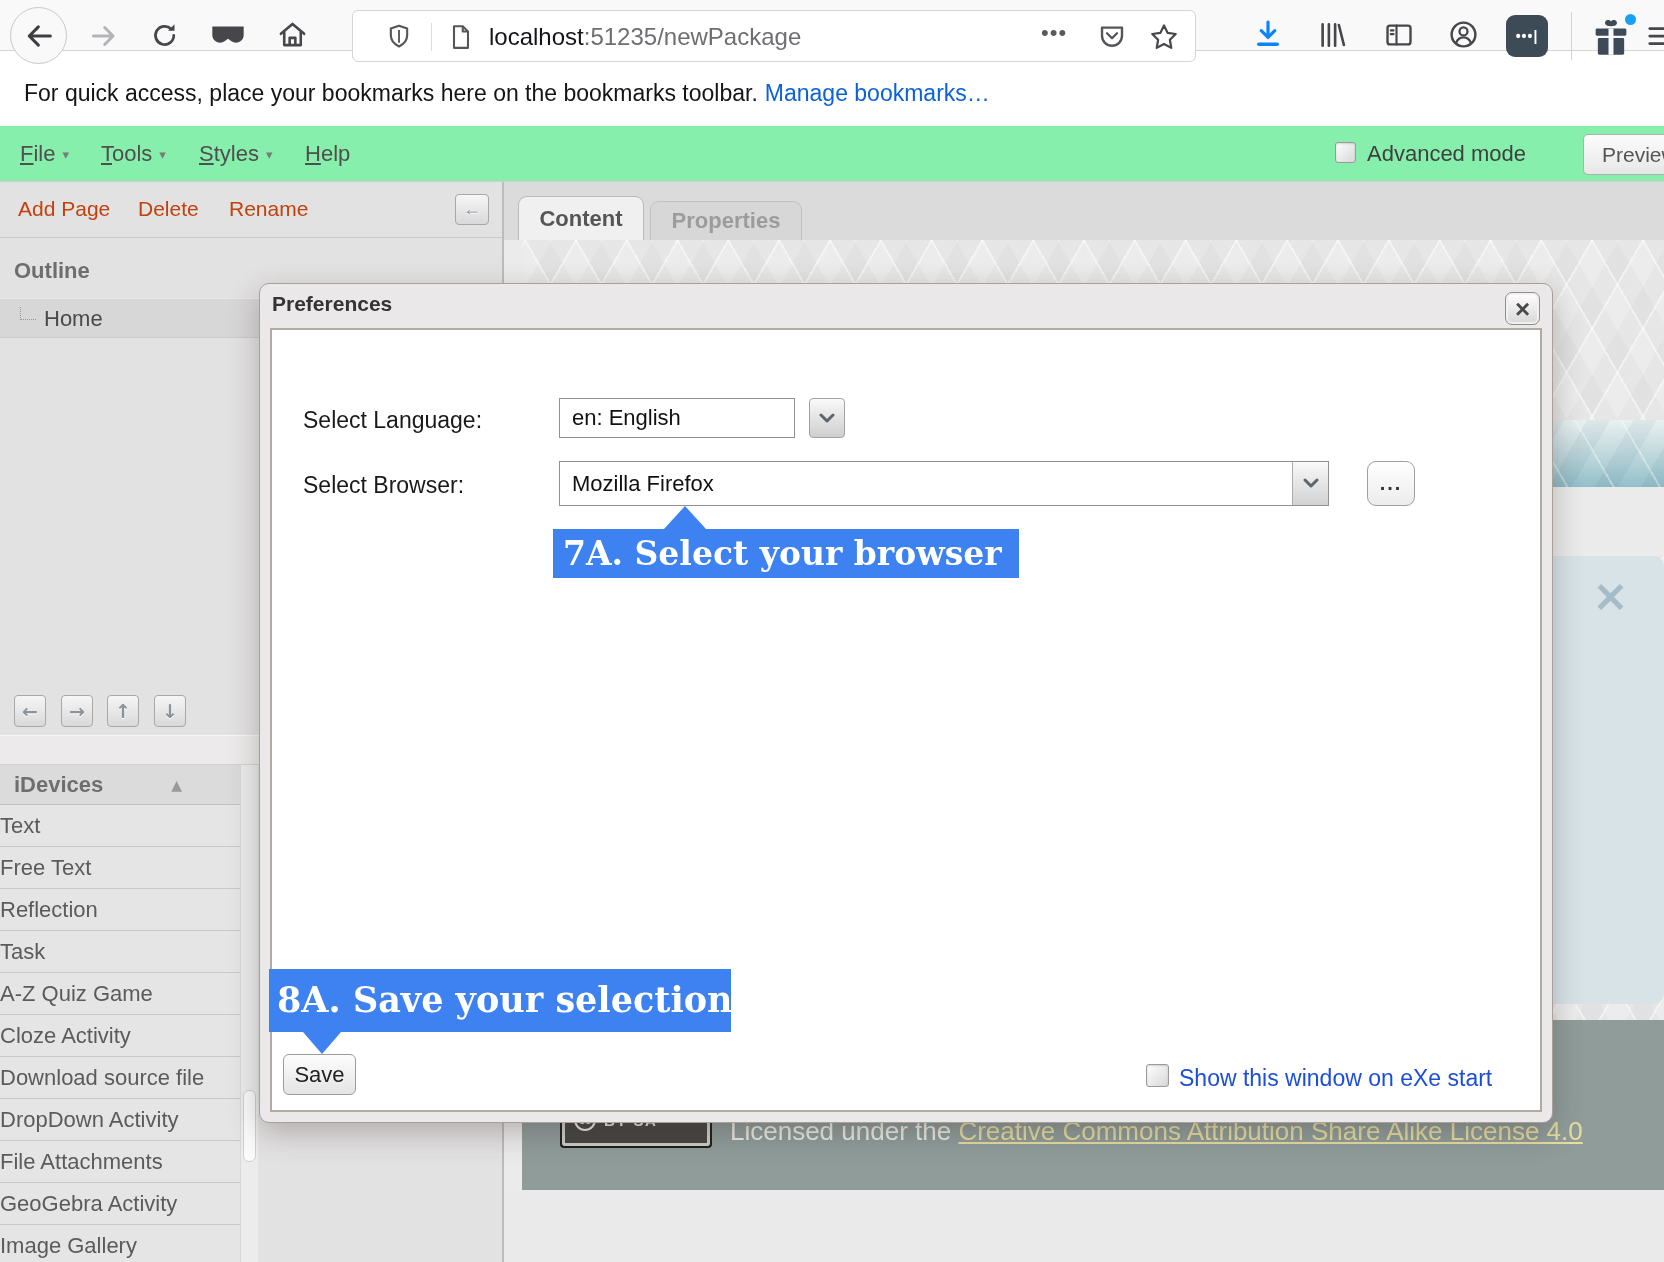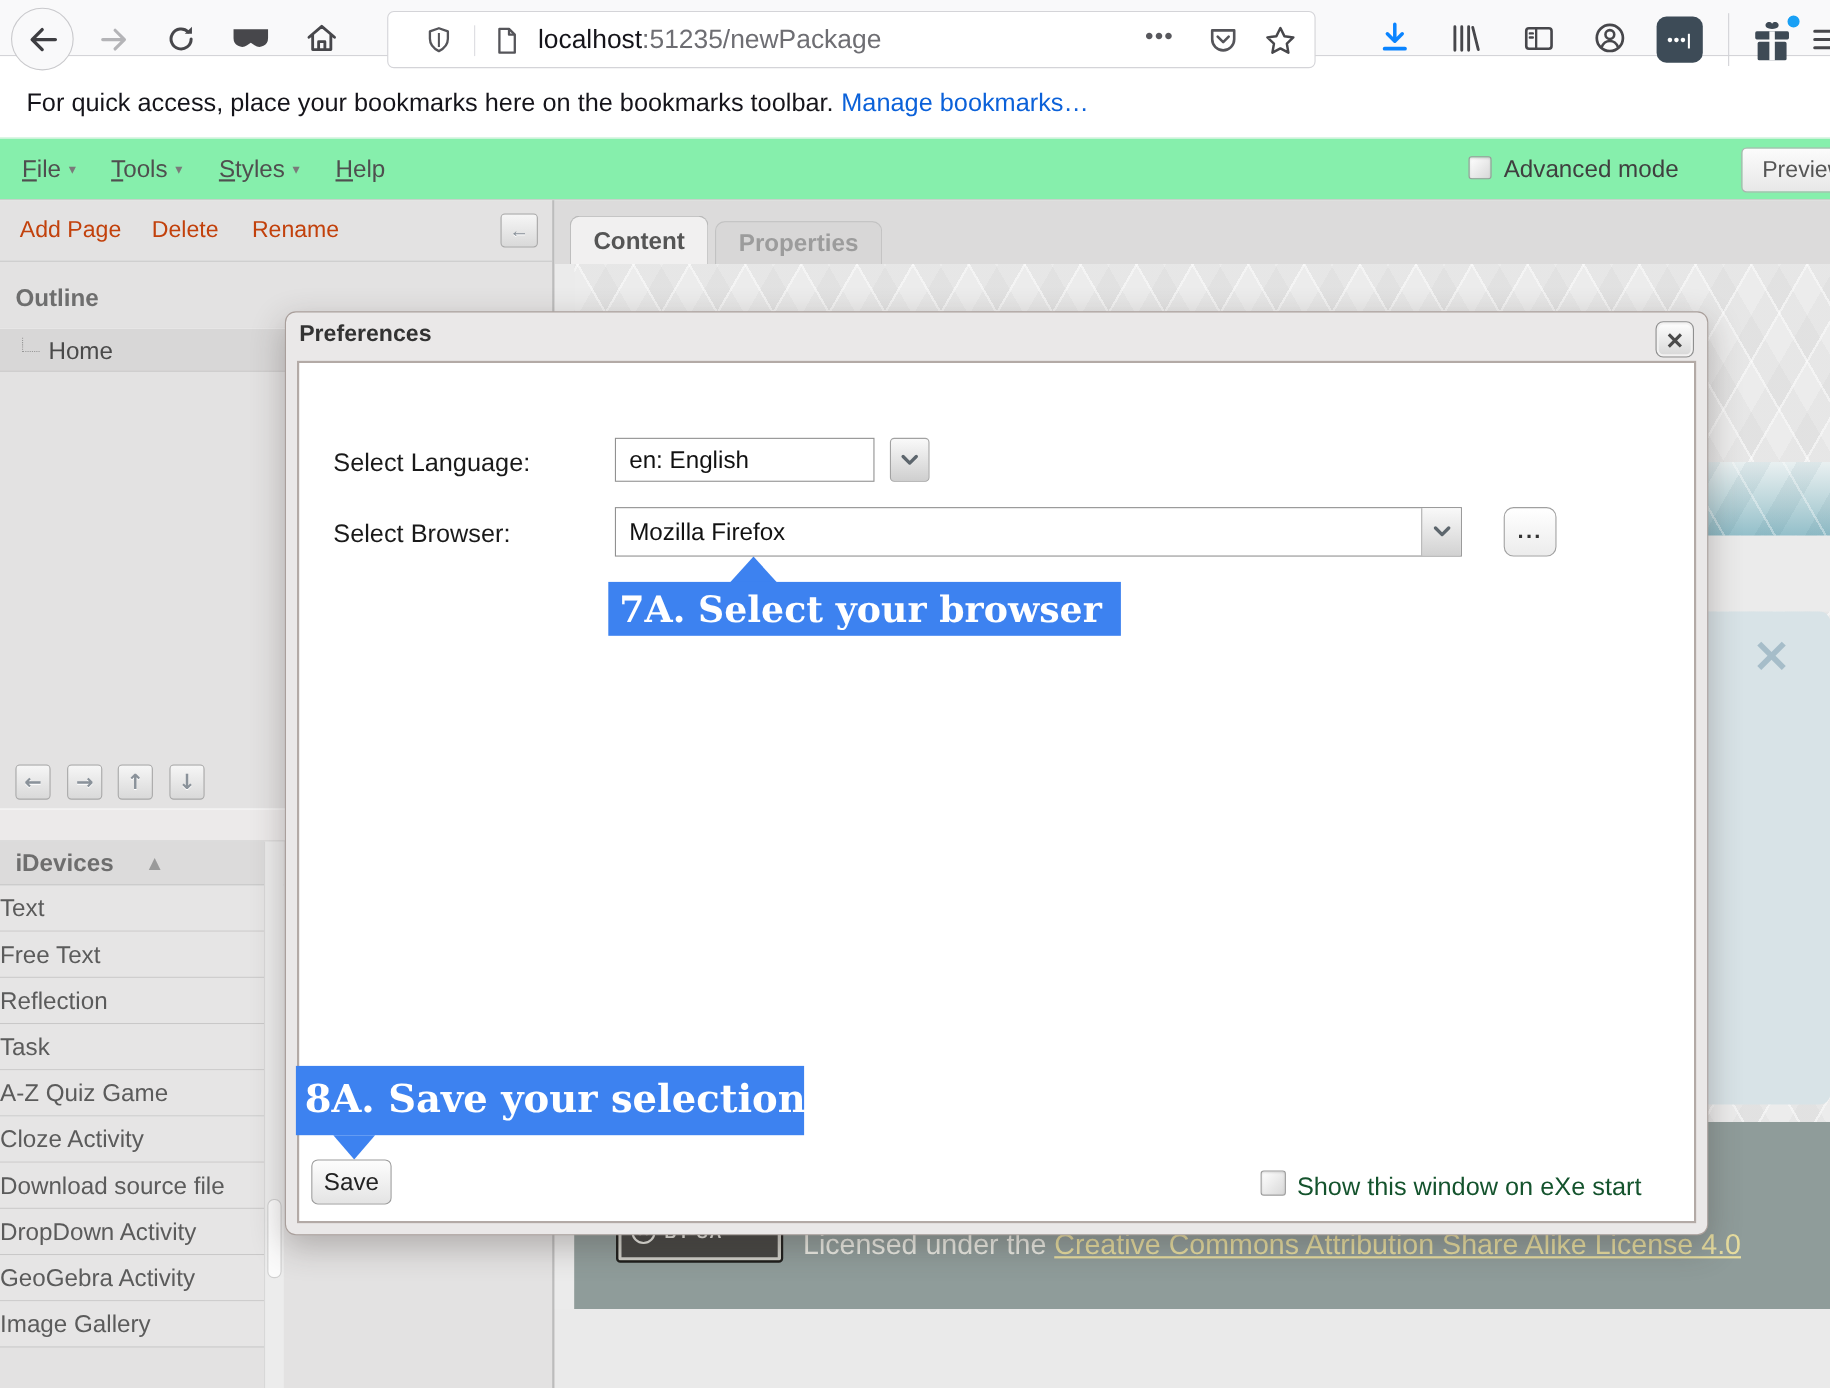--- a/index.html
+++ b/index.html
@@ -67,21 +67,21 @@
     font-size:22px; color:#4a4a4a; }
   .home-lbl { position:absolute; left:44px; top:7px; }
   .tree-elbow { position:absolute; left:20px; top:8px; width:16px; height:13px;
     border-left:1px dotted #979797; border-bottom:1px dotted #979797; }
   .nav-btn { position:absolute; top:513px; width:32px; height:32px; font-size:19px;
     font-family:"DejaVu Sans",sans-serif; }
   .idev-strip { position:absolute; left:0; top:553px; width:100%; height:30px;
     background:#eceaea; border-top:1px solid #f7f7f7; border-bottom:1px solid #d2d2d2; }
   .idev-hdr { position:absolute; left:0; top:583px; width:258px; height:40px;
     background:#dcdbdb; border-bottom:1px solid #c2c2c2;
-    font-size:22px; font-weight:bold; color:#6e6e6e; display:flex; align-items:center; padding-left:14px; }
+    font-size:22px; font-weight:bold; color:#6e6e6e; display:flex; align-items:center; padding-left:14px;gap:36px; }
   .idev-collapse { font-size:14px; color:#9a9a9a; margin-left:32px; font-family:"DejaVu Sans",sans-serif; }
   .idev-list { position:absolute; left:0; top:623px; width:240px; }
   .idev-row { height:42px; background:#e6e5e5; border-bottom:1px solid #c9c8c8;
     font-size:22px; color:#5b5b5b; line-height:41px; white-space:nowrap; overflow:hidden; }
   .idev-scroll { position:absolute; left:240px; top:583px; width:18px; height:497px;
     background:#ececec; border-left:1px solid #d8d8d8; }
   .idev-thumb { position:absolute; left:243px; top:908px; width:13px; height:72px;
     background:#fbfbfb; border:1px solid #cfcfcf; border-radius:6px; }
 
   
@@ -151,21 +151,21 @@
   .c7 { left:293px; top:245px; width:466px; height:49px; font-size:33px; line-height:49px; padding-left:10px; }
   .c7-tri { position:absolute; left:404px; top:222px; width:0; height:0;
     border-left:21px solid transparent; border-right:21px solid transparent; }
   .c8 { left:9px; top:685px; width:462px; height:63px; font-size:35px; line-height:62px; padding-left:8px; }
   .c8-tri { position:absolute; left:43px; top:748px; width:0; height:0;
     border-left:19px solid transparent; border-right:19px solid transparent; }
   .save-btn { position:absolute; left:23px; top:770px; width:73px; height:41px;
     border:1px solid #9b9b9b; border-radius:6px; background:linear-gradient(#fdfdfd,#e4e4e4);
     font-size:22px; color:#222; display:flex; align-items:center; justify-content:center; }
   .start-cb { position:absolute; left:886px; top:780px; width:23px; height:23px; }
-  .start-lbl { position:absolute; left:919px; top:781px; font-size:23px; color:#14532d; white-space:nowrap; }
+  .start-lbl { position:absolute; left:919px; top:781px; font-size:23px; color:#1d4ed8; white-space:nowrap; }
 </style>
 </head>
 <body>
 
 <div class="screen">
 
   <div class="chrome">
     <div class="back-btn">
       <svg width="32" height="32" viewBox="0 0 24 24">
           <path d="M20.5 12H5M11.5 5.2 4.7 12l6.8 6.8" stroke="#3e3e42" stroke-width="2.3" fill="none" stroke-linecap="round" stroke-linejoin="round"></path>
@@ -323,20 +323,21 @@
     </div>
     <div class="idev-list">
       <div class="idev-row">Text</div>
       <div class="idev-row">Free Text</div>
       <div class="idev-row">Reflection</div>
       <div class="idev-row">Task</div>
       <div class="idev-row">A-Z Quiz Game</div>
       <div class="idev-row">Cloze Activity</div>
       <div class="idev-row">Download source file</div>
       <div class="idev-row">DropDown Activity</div>
+      <div class="idev-row">File Attachments</div>
       <div class="idev-row">GeoGebra Activity</div>
       <div class="idev-row">Image Gallery</div>
     </div>
     <div class="idev-scroll"></div>
     <div class="idev-thumb"></div>
   </div>
 
   <div class="dlg">
     <div class="dlg-title">Preferences</div>
     <div class="dlg-close">

